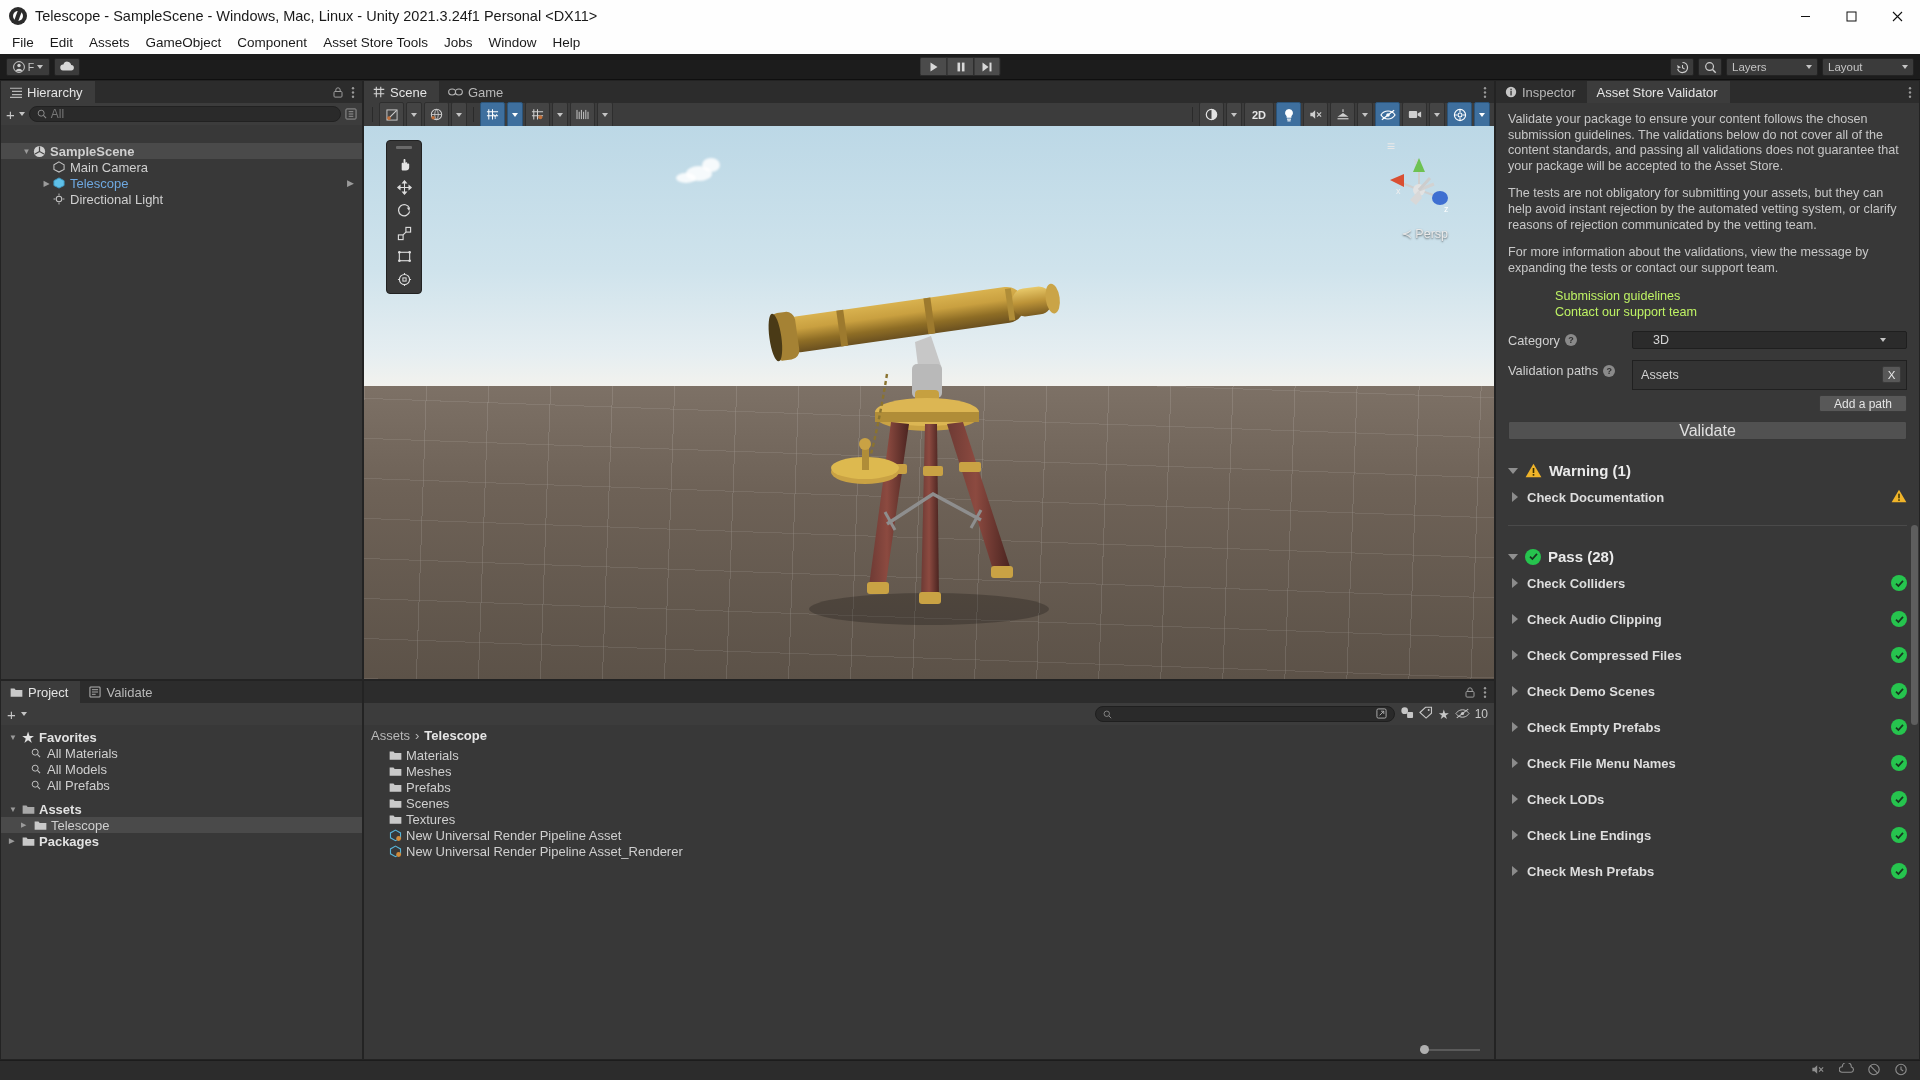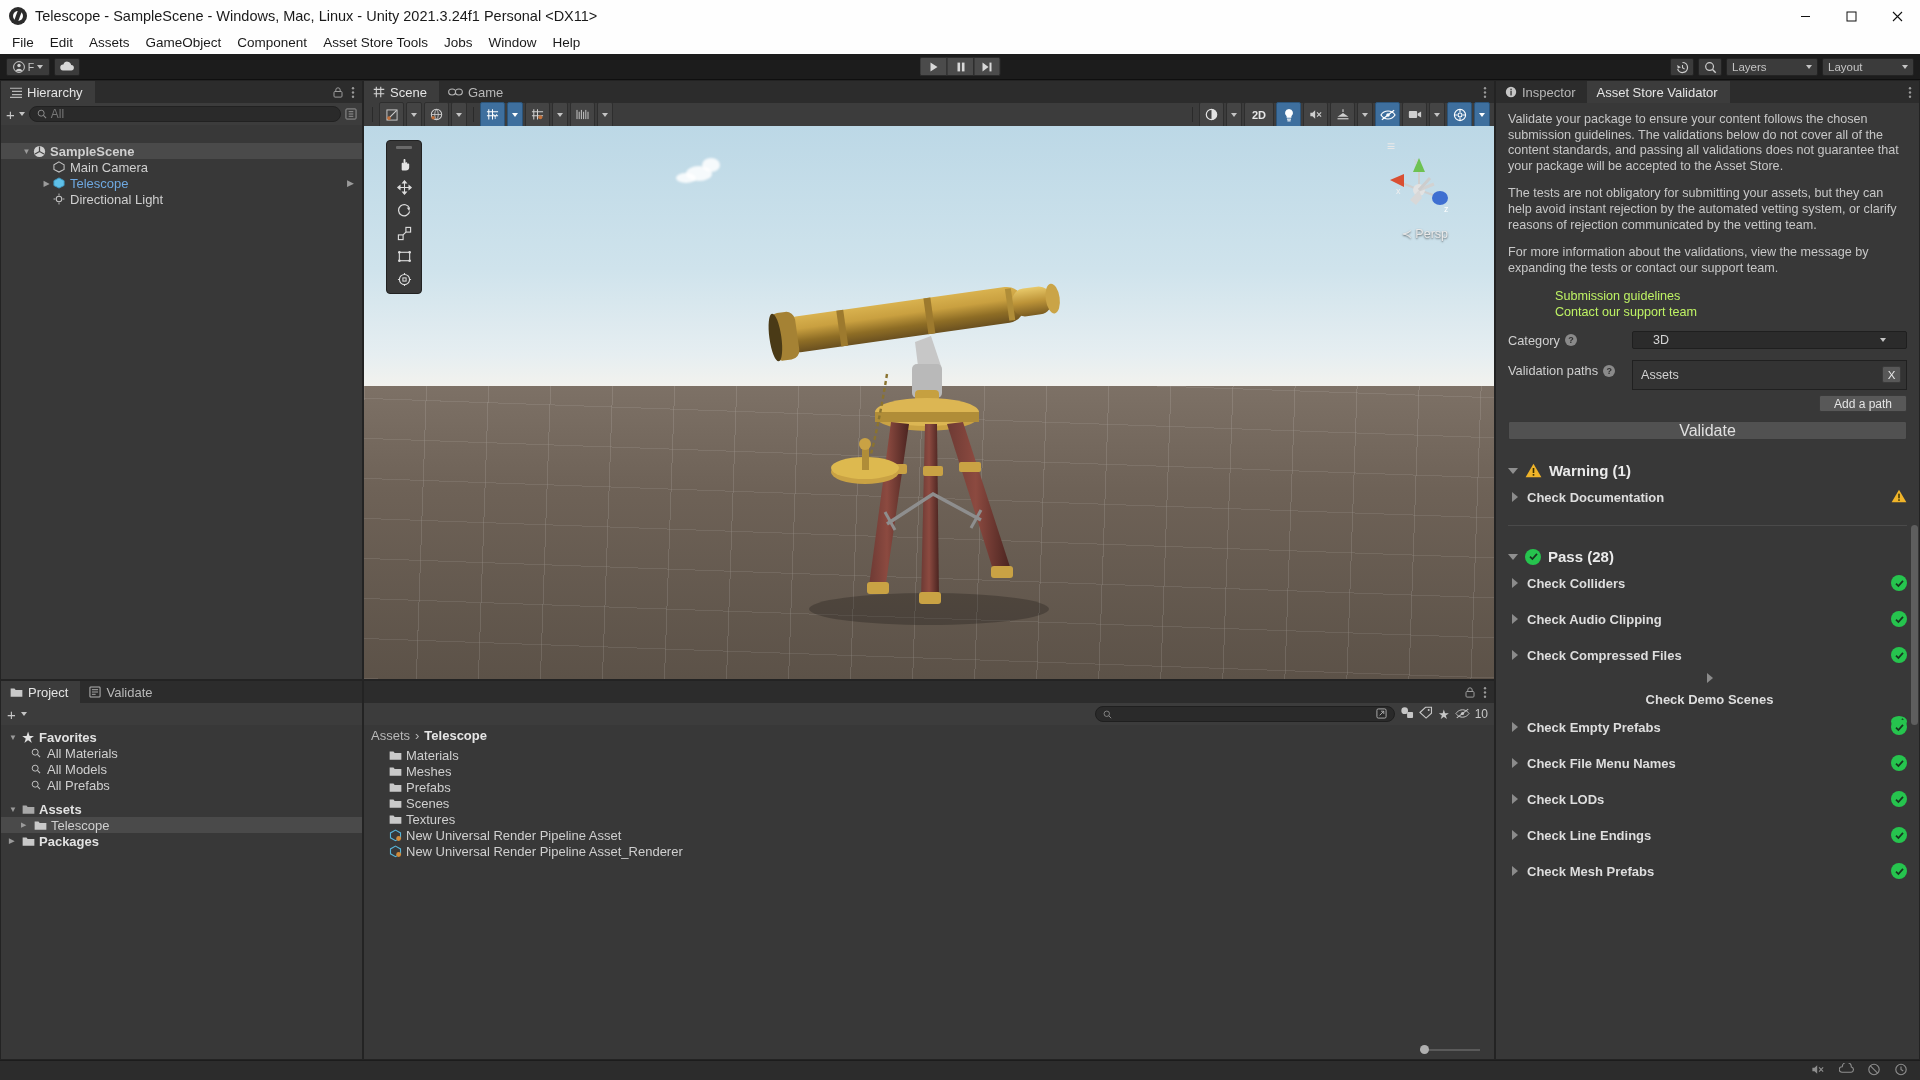--- a/index.html
+++ b/index.html
@@ -990,21 +990,21 @@
           </div>
           <div class="chk-row" style="padding-left:4px;">
             <span class="tri right"></span>
             <span>Check Compressed Files</span>
             <span class="st pass-ico">
                 <svg width="11" height="11" viewBox="0 0 12 12">
                   <path d="M2.2 6.2 L4.8 8.8 L9.8 3.2" fill="none" stroke="#17361f" stroke-width="1.9"></path>
                 </svg>
               </span>
           </div>
-          <div class="chk-row" style="padding-left:4px;flex-direction:column;">
+          <div class="chk-row" style="padding-left:4px;">
             <span class="tri right"></span>
             <span>Check Demo Scenes</span>
             <span class="st pass-ico">
                 <svg width="11" height="11" viewBox="0 0 12 12">
                   <path d="M2.2 6.2 L4.8 8.8 L9.8 3.2" fill="none" stroke="#17361f" stroke-width="1.9"></path>
                 </svg>
               </span>
           </div>
           <div class="chk-row" style="padding-left:4px;">
             <span class="tri right"></span>

